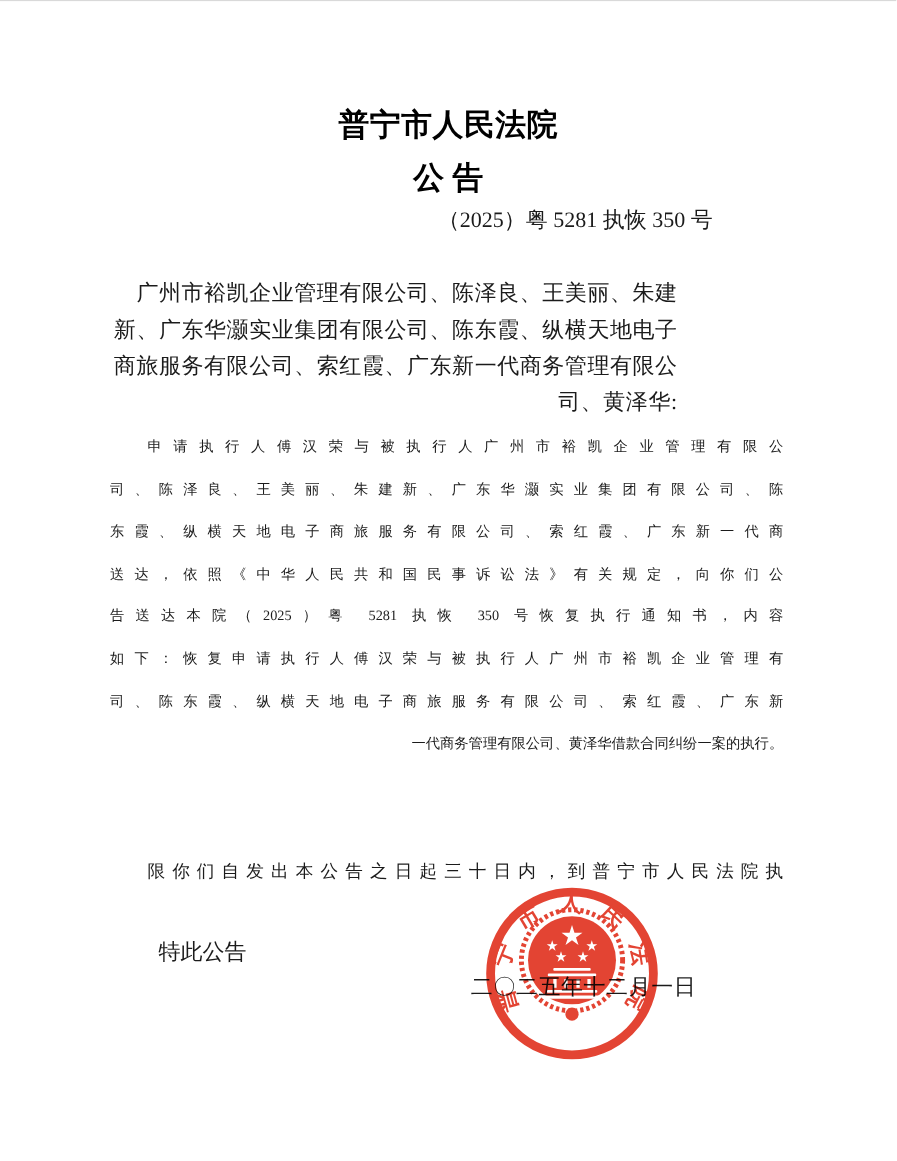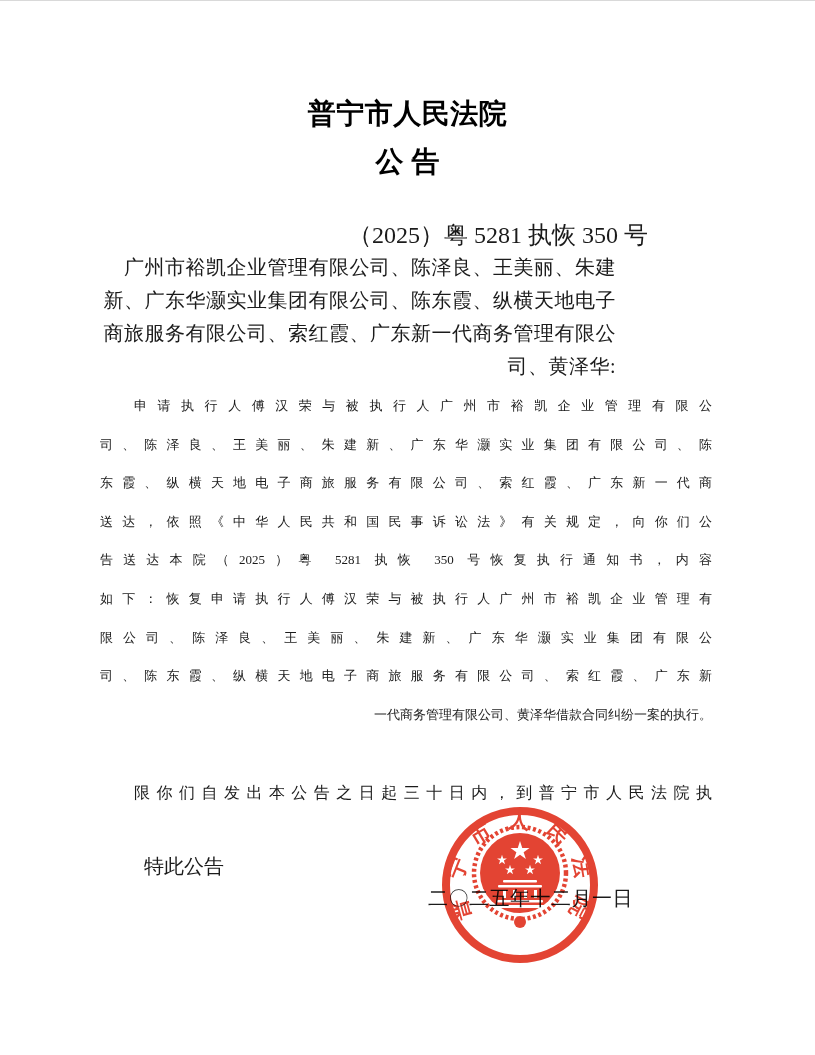--- a/index.html
+++ b/index.html
@@ -24,21 +24,21 @@
   .doc-title {
     position: absolute; top: 146px; left: 0; right: 0;
     text-align: center;
     font-family: "Liberation Sans", "DejaVu Sans", sans-serif;
     font-weight: bold; font-size: 28px; line-height: 30px;
     color: #000000;
   }
   .case-number {
     position: absolute; top: 187px; left: 100px; width: 612px;
     text-align: right; padding-right: 64px;
-    font-size: 24px; line-height: 24px; margin-top: 35px;
+    font-size: 20px; line-height: 24px;
   }
 
   
   .addressees {
     position: absolute; top: 250px; left: 100px; width: 516px;
     font-size: 20px; line-height: 33px; letter-spacing: 0.5px;
   }
   .para1 {
     position: absolute; top: 386px; left: 100px; width: 612px;
     font-size: 13px; line-height: 38.6px;
@@ -93,21 +93,20 @@
     <span class="line">司、黄泽华:</span>
   </div>
 
   <div class="para1">
     <span class="line jl ind">申请执行人傅汉荣与被执行人广州市裕凯企业管理有限公</span>
     <span class="line jl">司、陈泽良、王美丽、朱建新、广东华灏实业集团有限公司、陈</span>
     <span class="line jl">东霞、纵横天地电子商旅服务有限公司、索红霞、广东新一代商</span>
     <span class="line jl">送达，依照《中华人民共和国民事诉讼法》有关规定，向你们公</span>
     <span class="line jl">告送达本院（2025）粤 5281 执恢 350 号恢复执行通知书，内容</span>
     <span class="line jl">如下：恢复申请执行人傅汉荣与被执行人广州市裕凯企业管理有</span>
-    <span class="line jl">限公司、陈泽良、王美丽、朱建新、广东华灏实业集团有限公</span>
     <span class="line jl">司、陈东霞、纵横天地电子商旅服务有限公司、索红霞、广东新</span>
     <span class="line">一代商务管理有限公司、黄泽华借款合同纠纷一案的执行。</span>
   </div>
 
   <div class="para2">
     <span class="line jl ind">限你们自发出本公告之日起三十日内，到普宁市人民法院执</span>
   </div>
 
   <div class="closing">特此公告</div>
 

